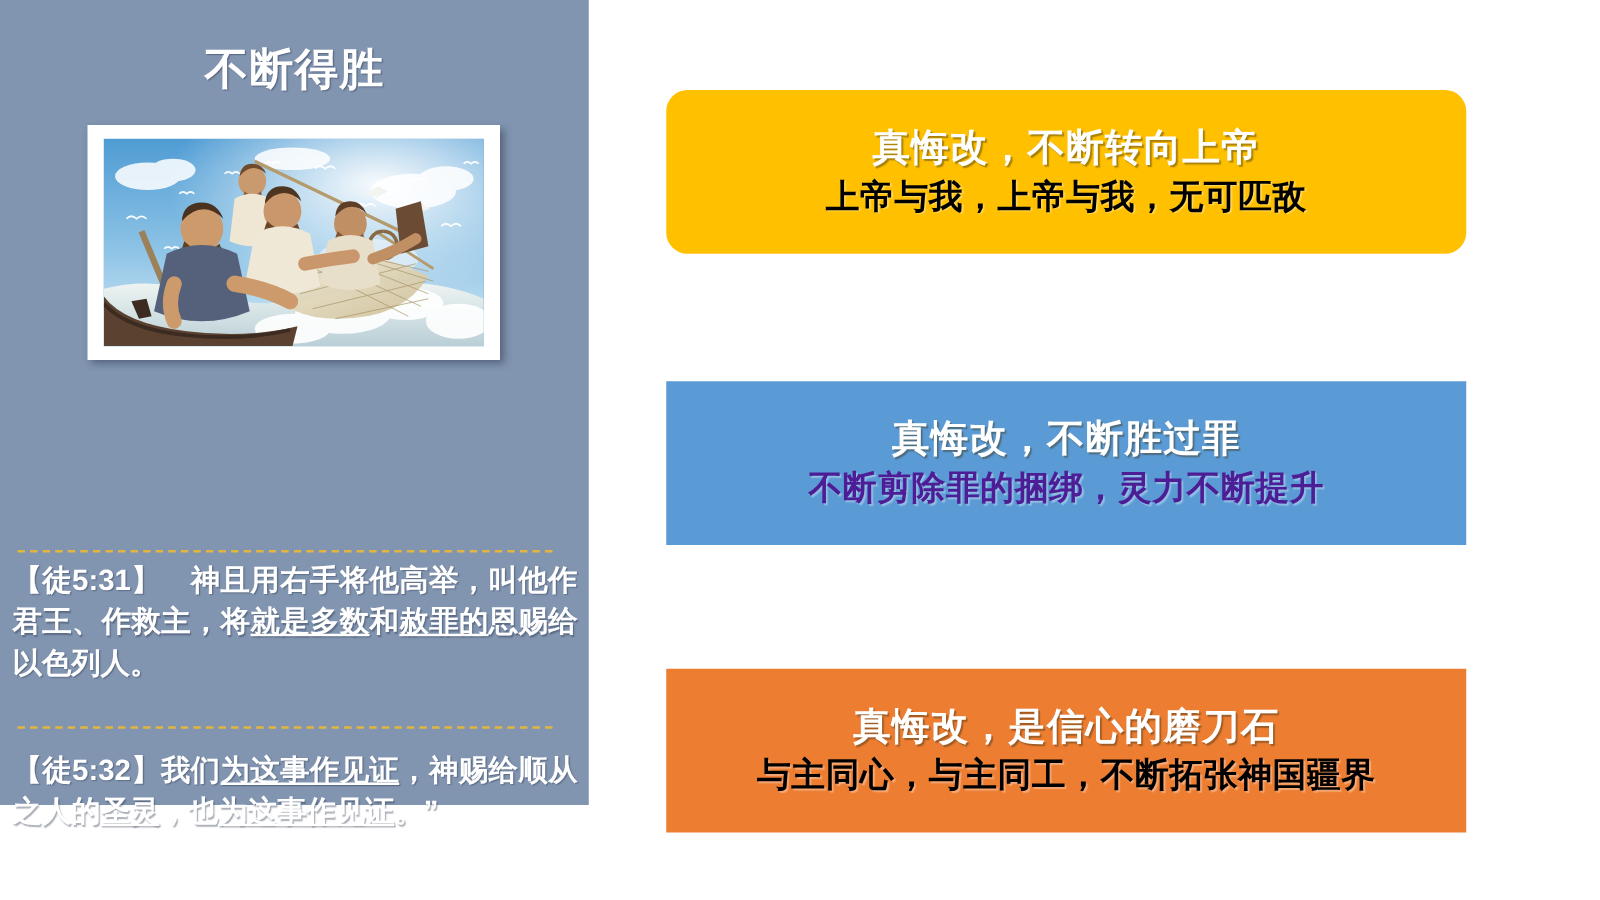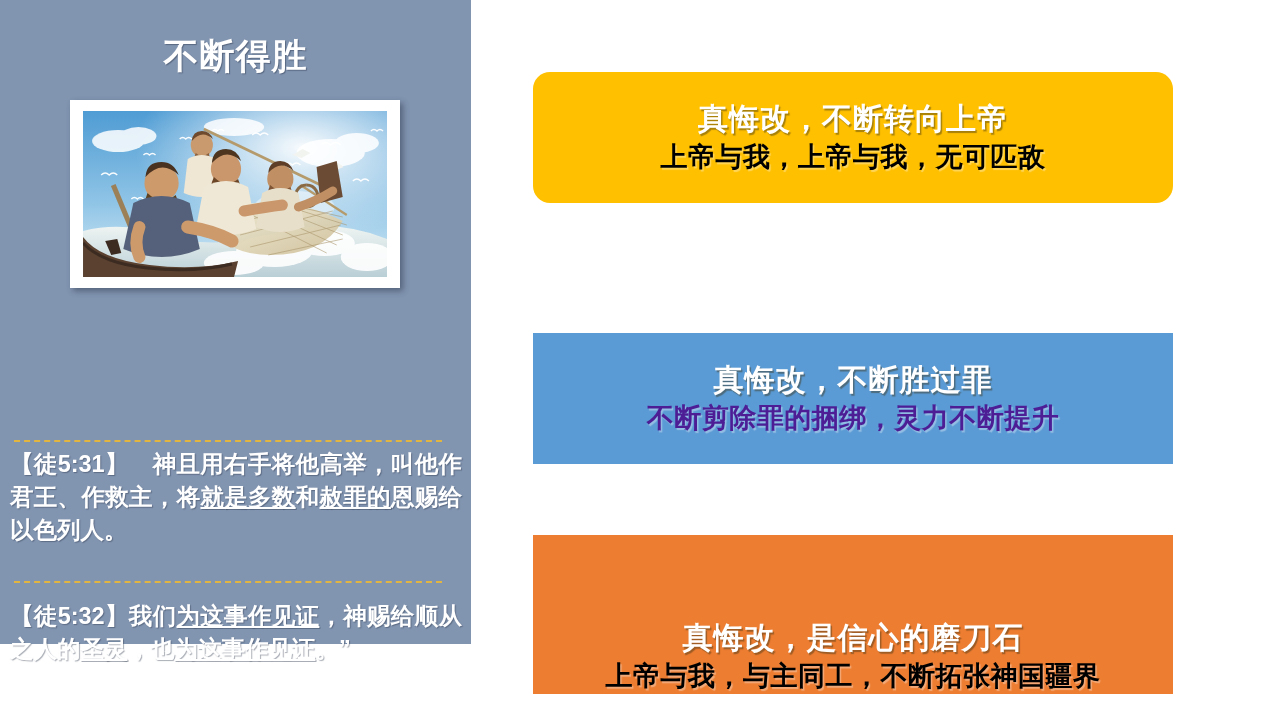--- a/index.html
+++ b/index.html
@@ -94,22 +94,22 @@
     left: 533px;
     width: 640px;
     box-sizing: border-box;
     display: flex;
     flex-direction: column;
     align-items: center;
     justify-content: center;
     text-align: center;
   }
   #point-card-1 { top: 72px;  height: 131px; background: #ffc000; border-radius: 17px; }
-  #point-card-2 { top: 305px; height: 131px; background: #5b9bd5; margin-top: 28px; }
-  #point-card-3 { top: 535px; height: 159px; background: #ed7d31; justify-content: flex-end; }
+  #point-card-2 { top: 305px; height: 131px; background: #5b9bd5; }
+  #point-card-3 { top: 535px; height: 131px; background: #ed7d31; }
 
   .point-heading {
     color: #ffffff;
     font-size: 30px;
     font-weight: bold;
     line-height: 1.28;
     letter-spacing: 1px;
     text-shadow: 1.5px 1.5px 1px rgba(60,50,20,0.45);
     margin: 0;
   }
@@ -265,14 +265,14 @@
   <div class="point-sub" style="color: rgb(0, 0, 0);">上帝与我，上帝与我，无可匹敌</div>
 </div>
 
 <div class="point-card" id="point-card-2" style="background: rgb(91, 155, 213);">
   <div class="point-heading" style="color: rgb(255, 255, 255);">真悔改，不断胜过罪</div>
   <div class="point-sub" style="color: #4c1d95;">不断剪除罪的捆绑，灵力不断提升</div>
 </div>
 
 <div class="point-card" id="point-card-3" style="background: rgb(237, 125, 49);">
   <div class="point-heading" style="color: rgb(255, 255, 255);">真悔改，是信心的磨刀石</div>
-  <div class="point-sub" style="color: rgb(0, 0, 0);">上帝与我，与主同工，不断拓张神国疆界</div>
+  <div class="point-sub" style="color: rgb(0, 0, 0);">与主同心，与主同工，不断拓张神国疆界</div>
 </div>
 
 </body></html>

